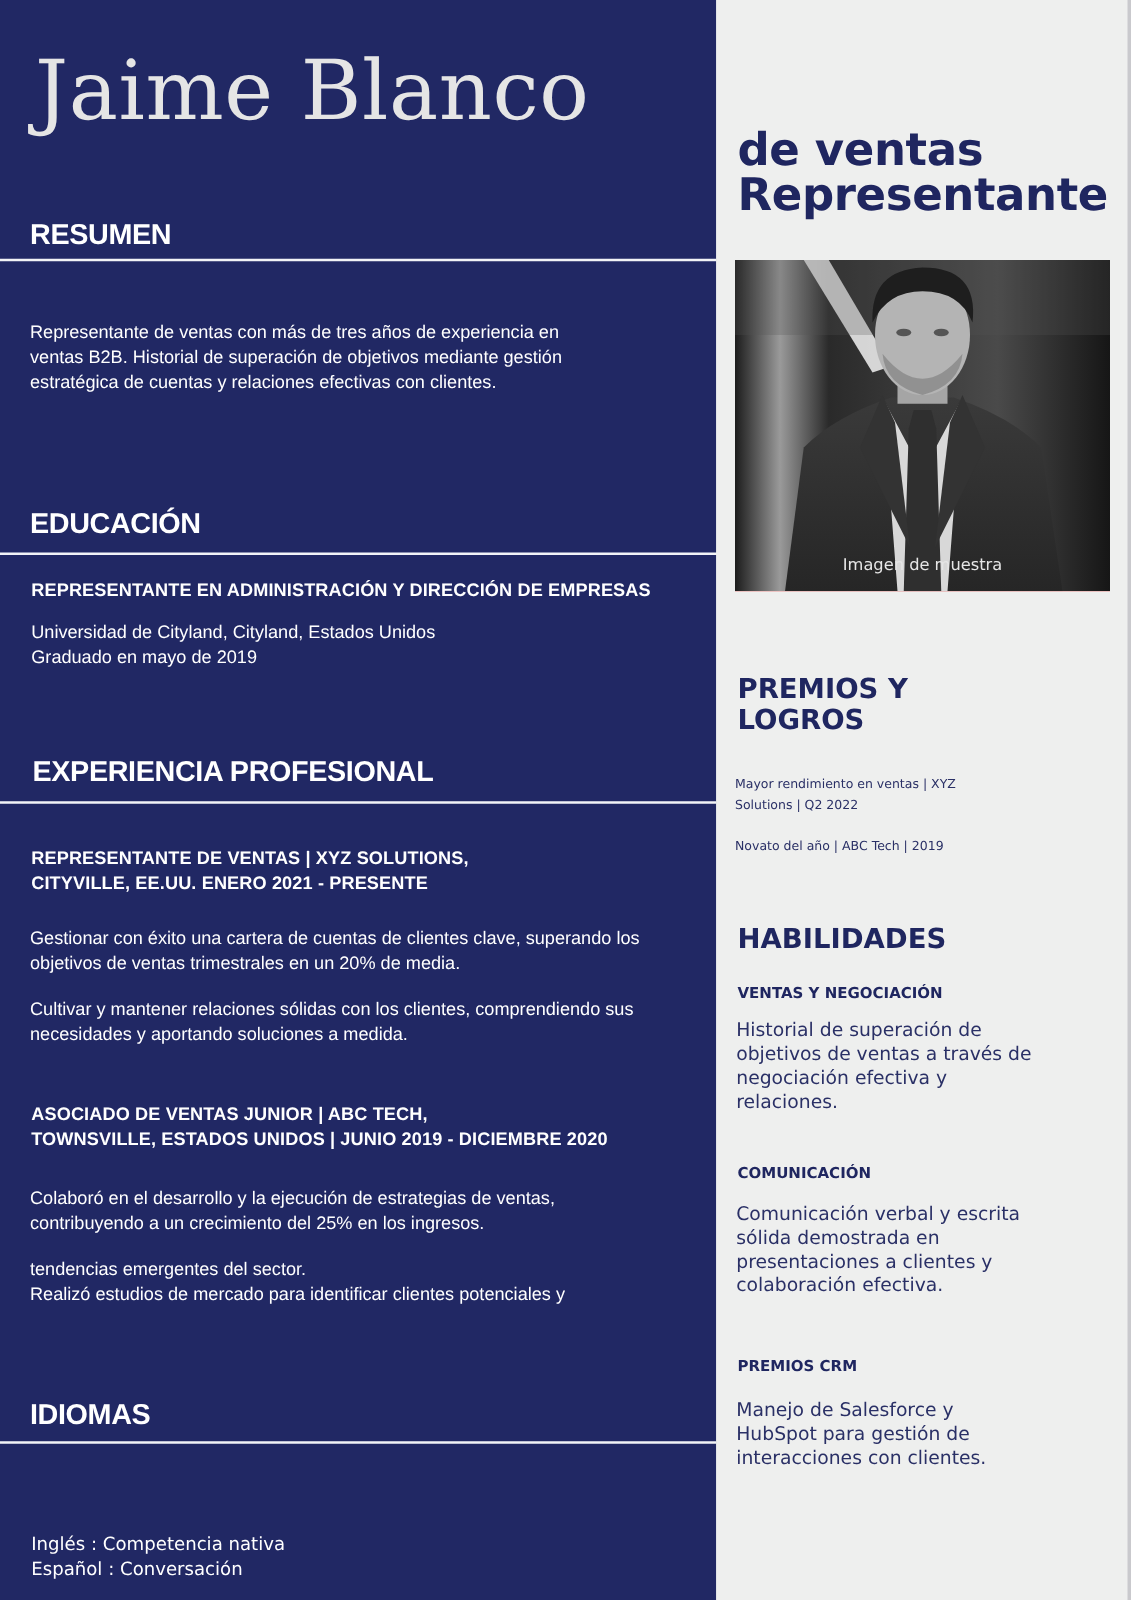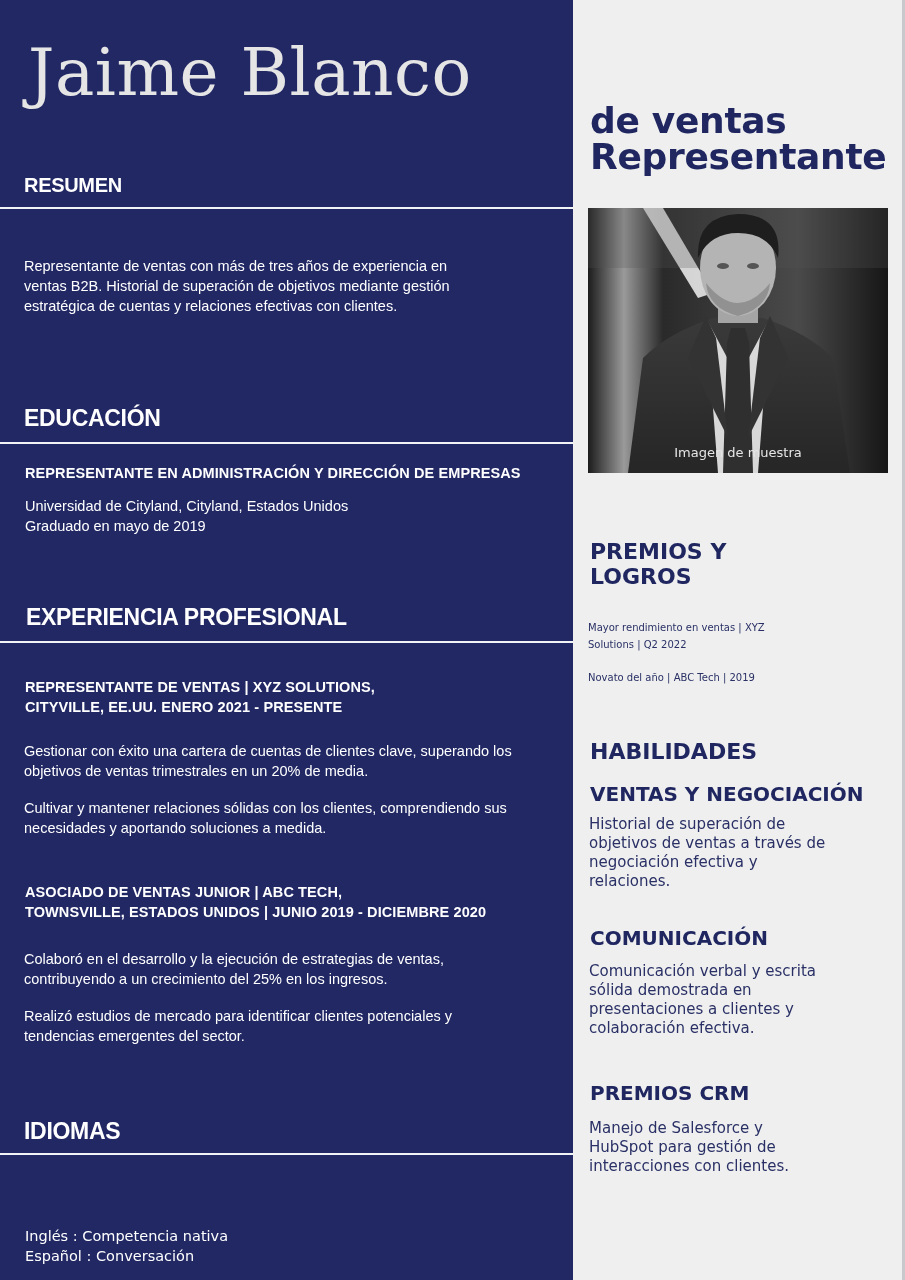--- a/index.html
+++ b/index.html
@@ -54,39 +54,39 @@
     position: absolute; left: 0; right: 0; bottom: 13px; text-align: center;
     font-size: 13px; color: #e6e6e6; font-family: "DejaVu Sans", sans-serif;
   }
 
   .r-h2 {
     position: absolute; left: 590px; font-family: "DejaVu Sans", sans-serif;
     font-weight: bold; color: #1f2660; font-size: 22px; line-height: 25px;
   }
   .r-h3 {
     position: absolute; left: 590px; font-family: "DejaVu Sans", sans-serif;
-    font-weight: bold; color: #1f2660; font-size: 20px; line-height: 18px;
+    font-weight: bold; color: #1f2660; font-size: 12px; line-height: 18px;
   }
   .r-small {
     position: absolute; left: 588px; width: 250px; font-family: "DejaVu Sans", sans-serif;
     color: #2a3066; font-size: 10px; line-height: 16.5px;
   }
   .r-body {
     position: absolute; left: 589px; width: 240px; font-family: "DejaVu Sans", sans-serif;
     color: #2a3066; font-size: 15px; line-height: 19px;
   }
 </style>
 </head>
 <body>
 
 <div class="left">
 
   <div class="name">Jaime Blanco</div>
 
-  <div class="sec-title" style="top:174px;font-size:20px;">RESUMEN</div>
+  <div class="sec-title" style="top:174px;font-size:23px;">RESUMEN</div>
   <div class="divider" style="top:207px;width:573px;"></div>
   <div class="ltext" style="top:256px;">
     <div>Representante de ventas con más de tres años de experiencia en</div>
     <div>ventas B2B. Historial de superación de objetivos mediante gestión</div>
     <div>estratégica de cuentas y relaciones efectivas con clientes.</div>
   </div>
 
   <div class="sec-title" style="top:405px;font-size:23px;">EDUCACIÓN</div>
   <div class="divider" style="top:442px;width:580px;"></div>
   <div class="lbold" style="top:464px;">REPRESENTANTE EN ADMINISTRACIÓN Y DIRECCIÓN DE EMPRESAS</div>
@@ -113,22 +113,22 @@
 
   <div class="lbold" style="top:883px;">
     <div>ASOCIADO DE VENTAS JUNIOR | ABC TECH,</div>
     <div>TOWNSVILLE, ESTADOS UNIDOS | JUNIO 2019 - DICIEMBRE 2020</div>
   </div>
   <div class="ltext" style="top:949px;">
     <div>Colaboró en el desarrollo y la ejecución de estrategias de ventas,</div>
     <div>contribuyendo a un crecimiento del 25% en los ingresos.</div>
   </div>
   <div class="ltext" style="top:1006px;">
+    <div>tendencias emergentes del sector.</div>
     <div>Realizó estudios de mercado para identificar clientes potenciales y</div>
-    <div>tendencias emergentes del sector.</div>
   </div>
 
   <div class="sec-title" style="top:1118px;font-size:23px;">IDIOMAS</div>
   <div class="divider" style="top:1153px;width:573px;"></div>
   <div class="ltext" style="top:1191px;left:25px;font-family:'DejaVu Sans',sans-serif;font-size:14.5px;line-height:19.5px;margin-top:36px;">
     <div>Inglés : Competencia nativa</div>
     <div>Español : Conversación</div>
   </div>
 </div>
 

